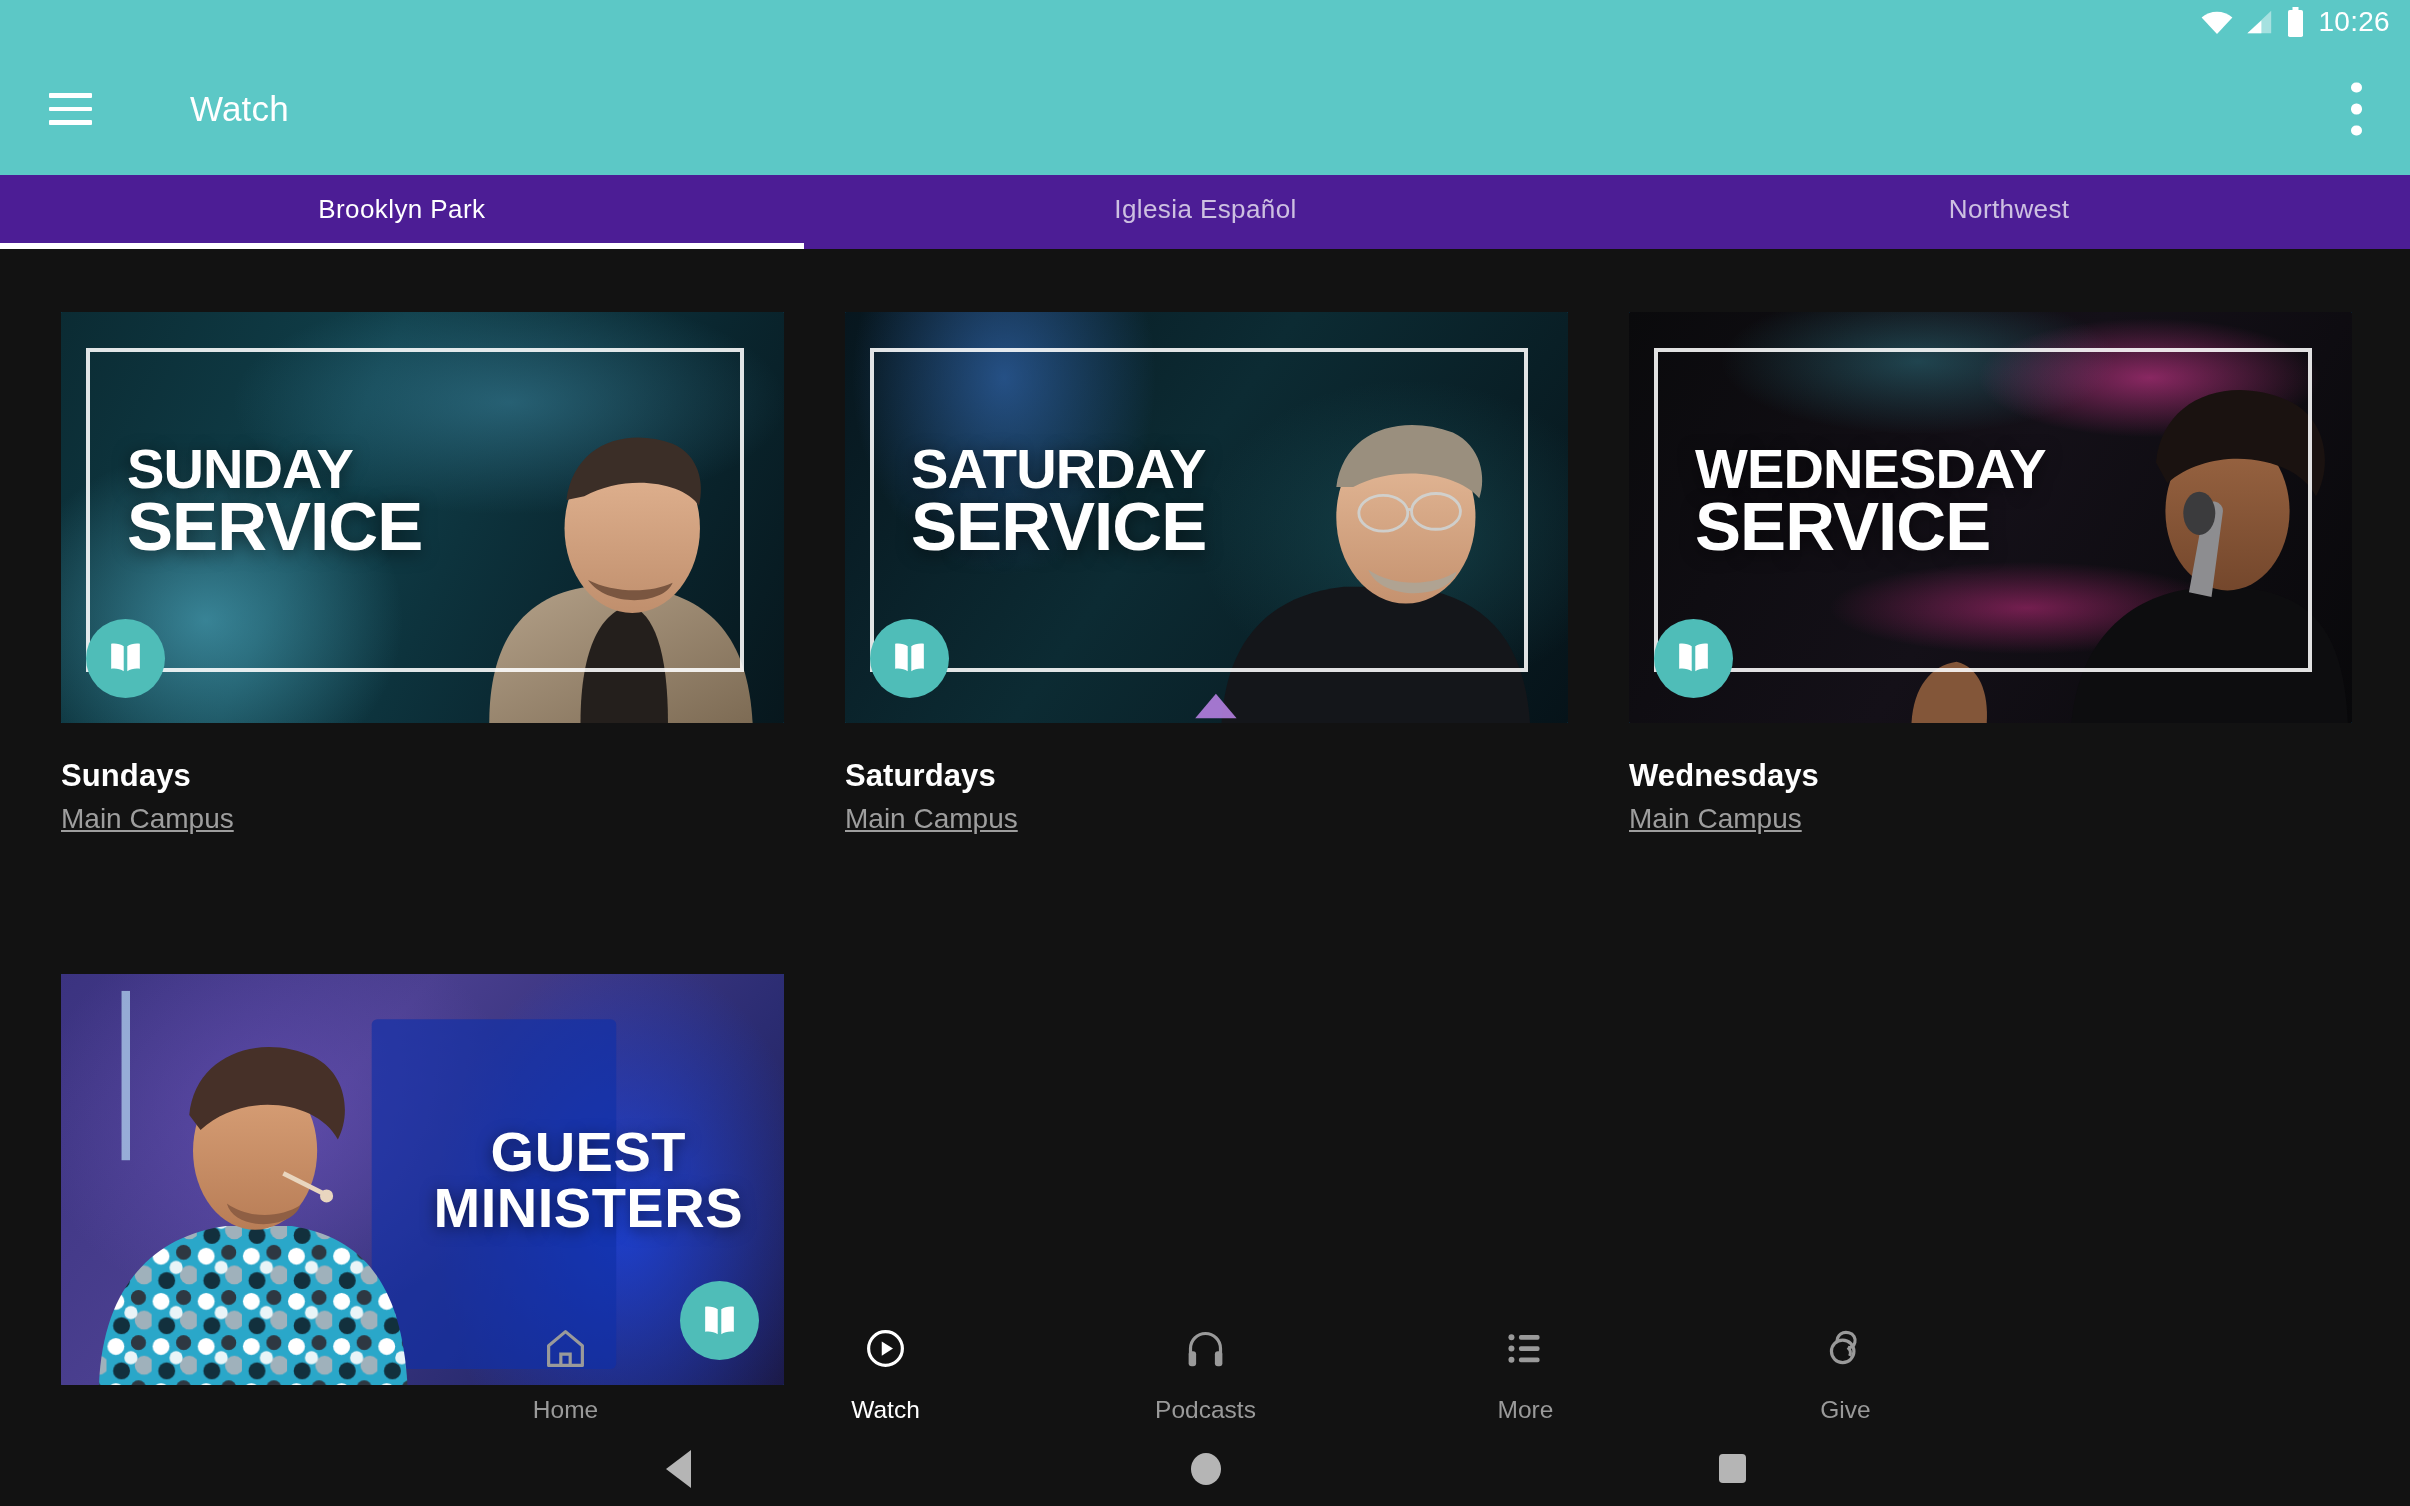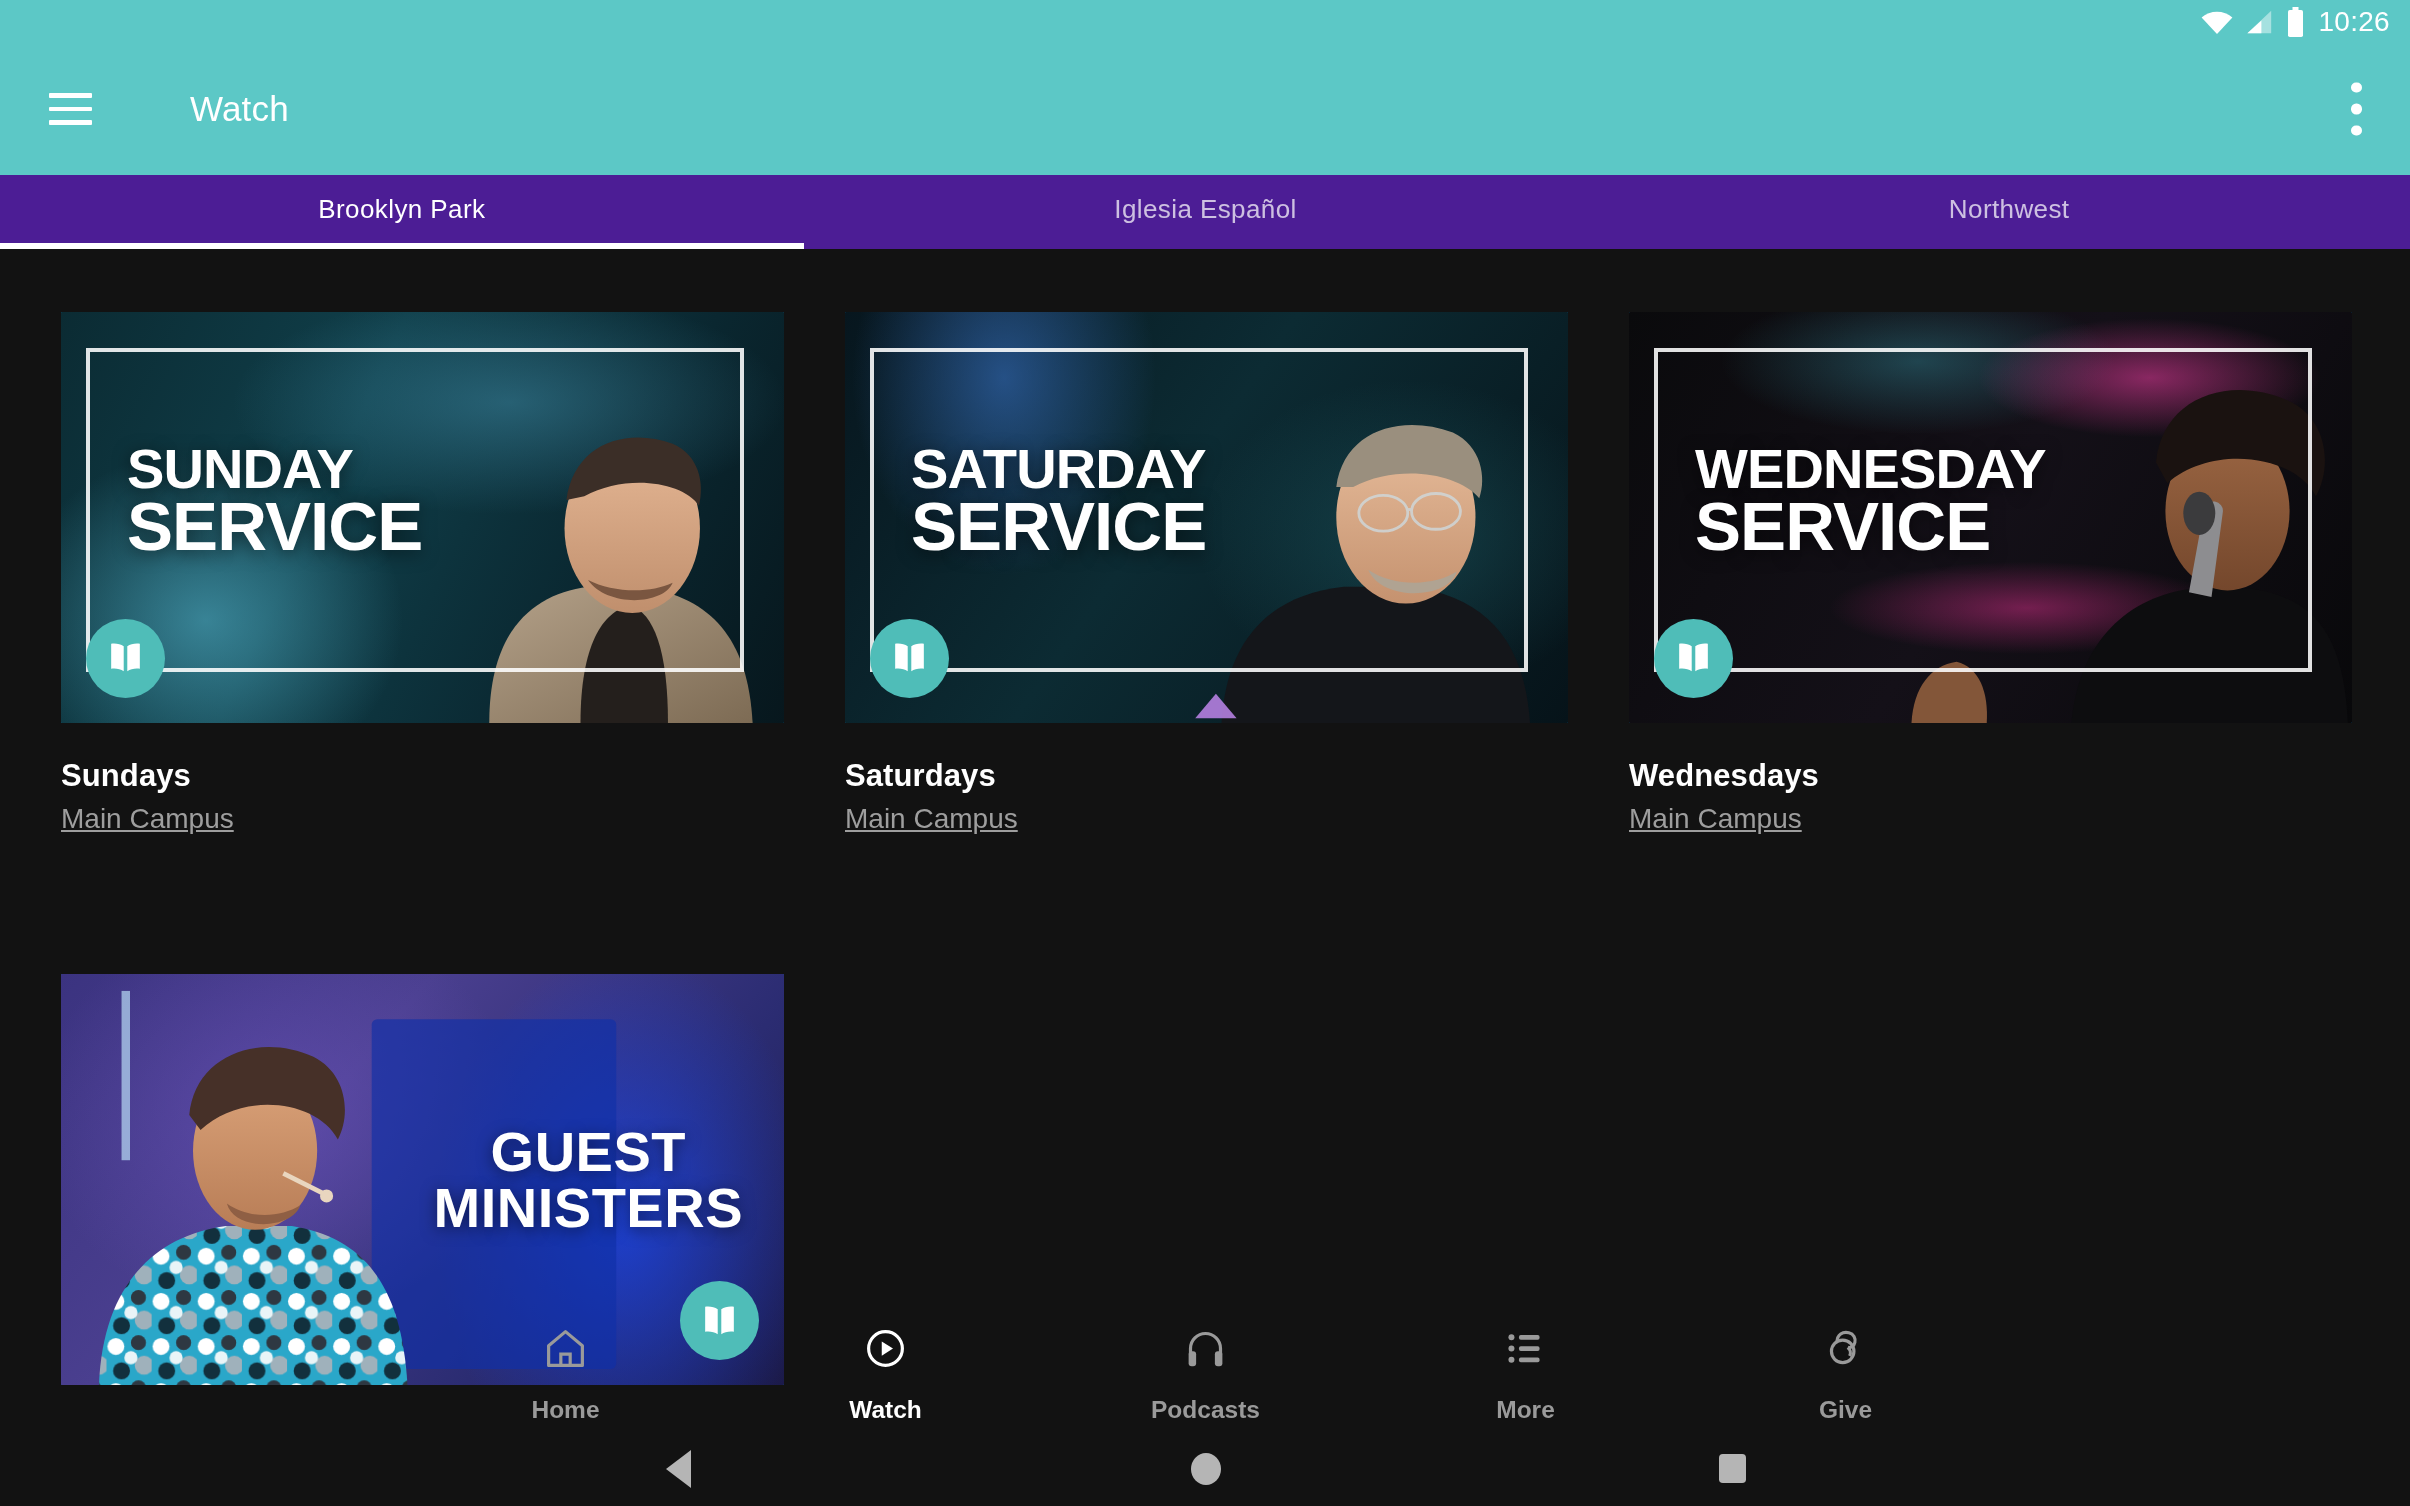--- a/index.html
+++ b/index.html
@@ -141,21 +141,21 @@
   .guest-title .g1{ display:block; font-size:56px; letter-spacing:0.5px; }
   .guest-title .g2{ display:block; font-size:56px; letter-spacing:0.5px; }
 
   
   .bottom-nav{
     position:absolute; bottom:75px; left:0; width:2411px; height:113px;
     display:flex; align-items:center; justify-content:center; gap:0;
   }
   .nav-item{
     width:320px; display:flex; flex-direction:column;
-    align-items:center; justify-content:center; gap:25px; cursor:pointer;font-weight:bold;
+    align-items:center; justify-content:center; gap:25px; cursor:pointer;
   }
   .nav-label{ font-size:24.5px; color:#9a9a9a; }
   .nav-item.active .nav-label{ color:#ffffff; }
   .nav-icon{ width:45px; height:45px; display:block; }
 
   
   .sys-nav{
     position:absolute; bottom:0; left:0; width:2411px; height:75px;
     background:#121212; display:flex; align-items:center; justify-content:center;
   }

